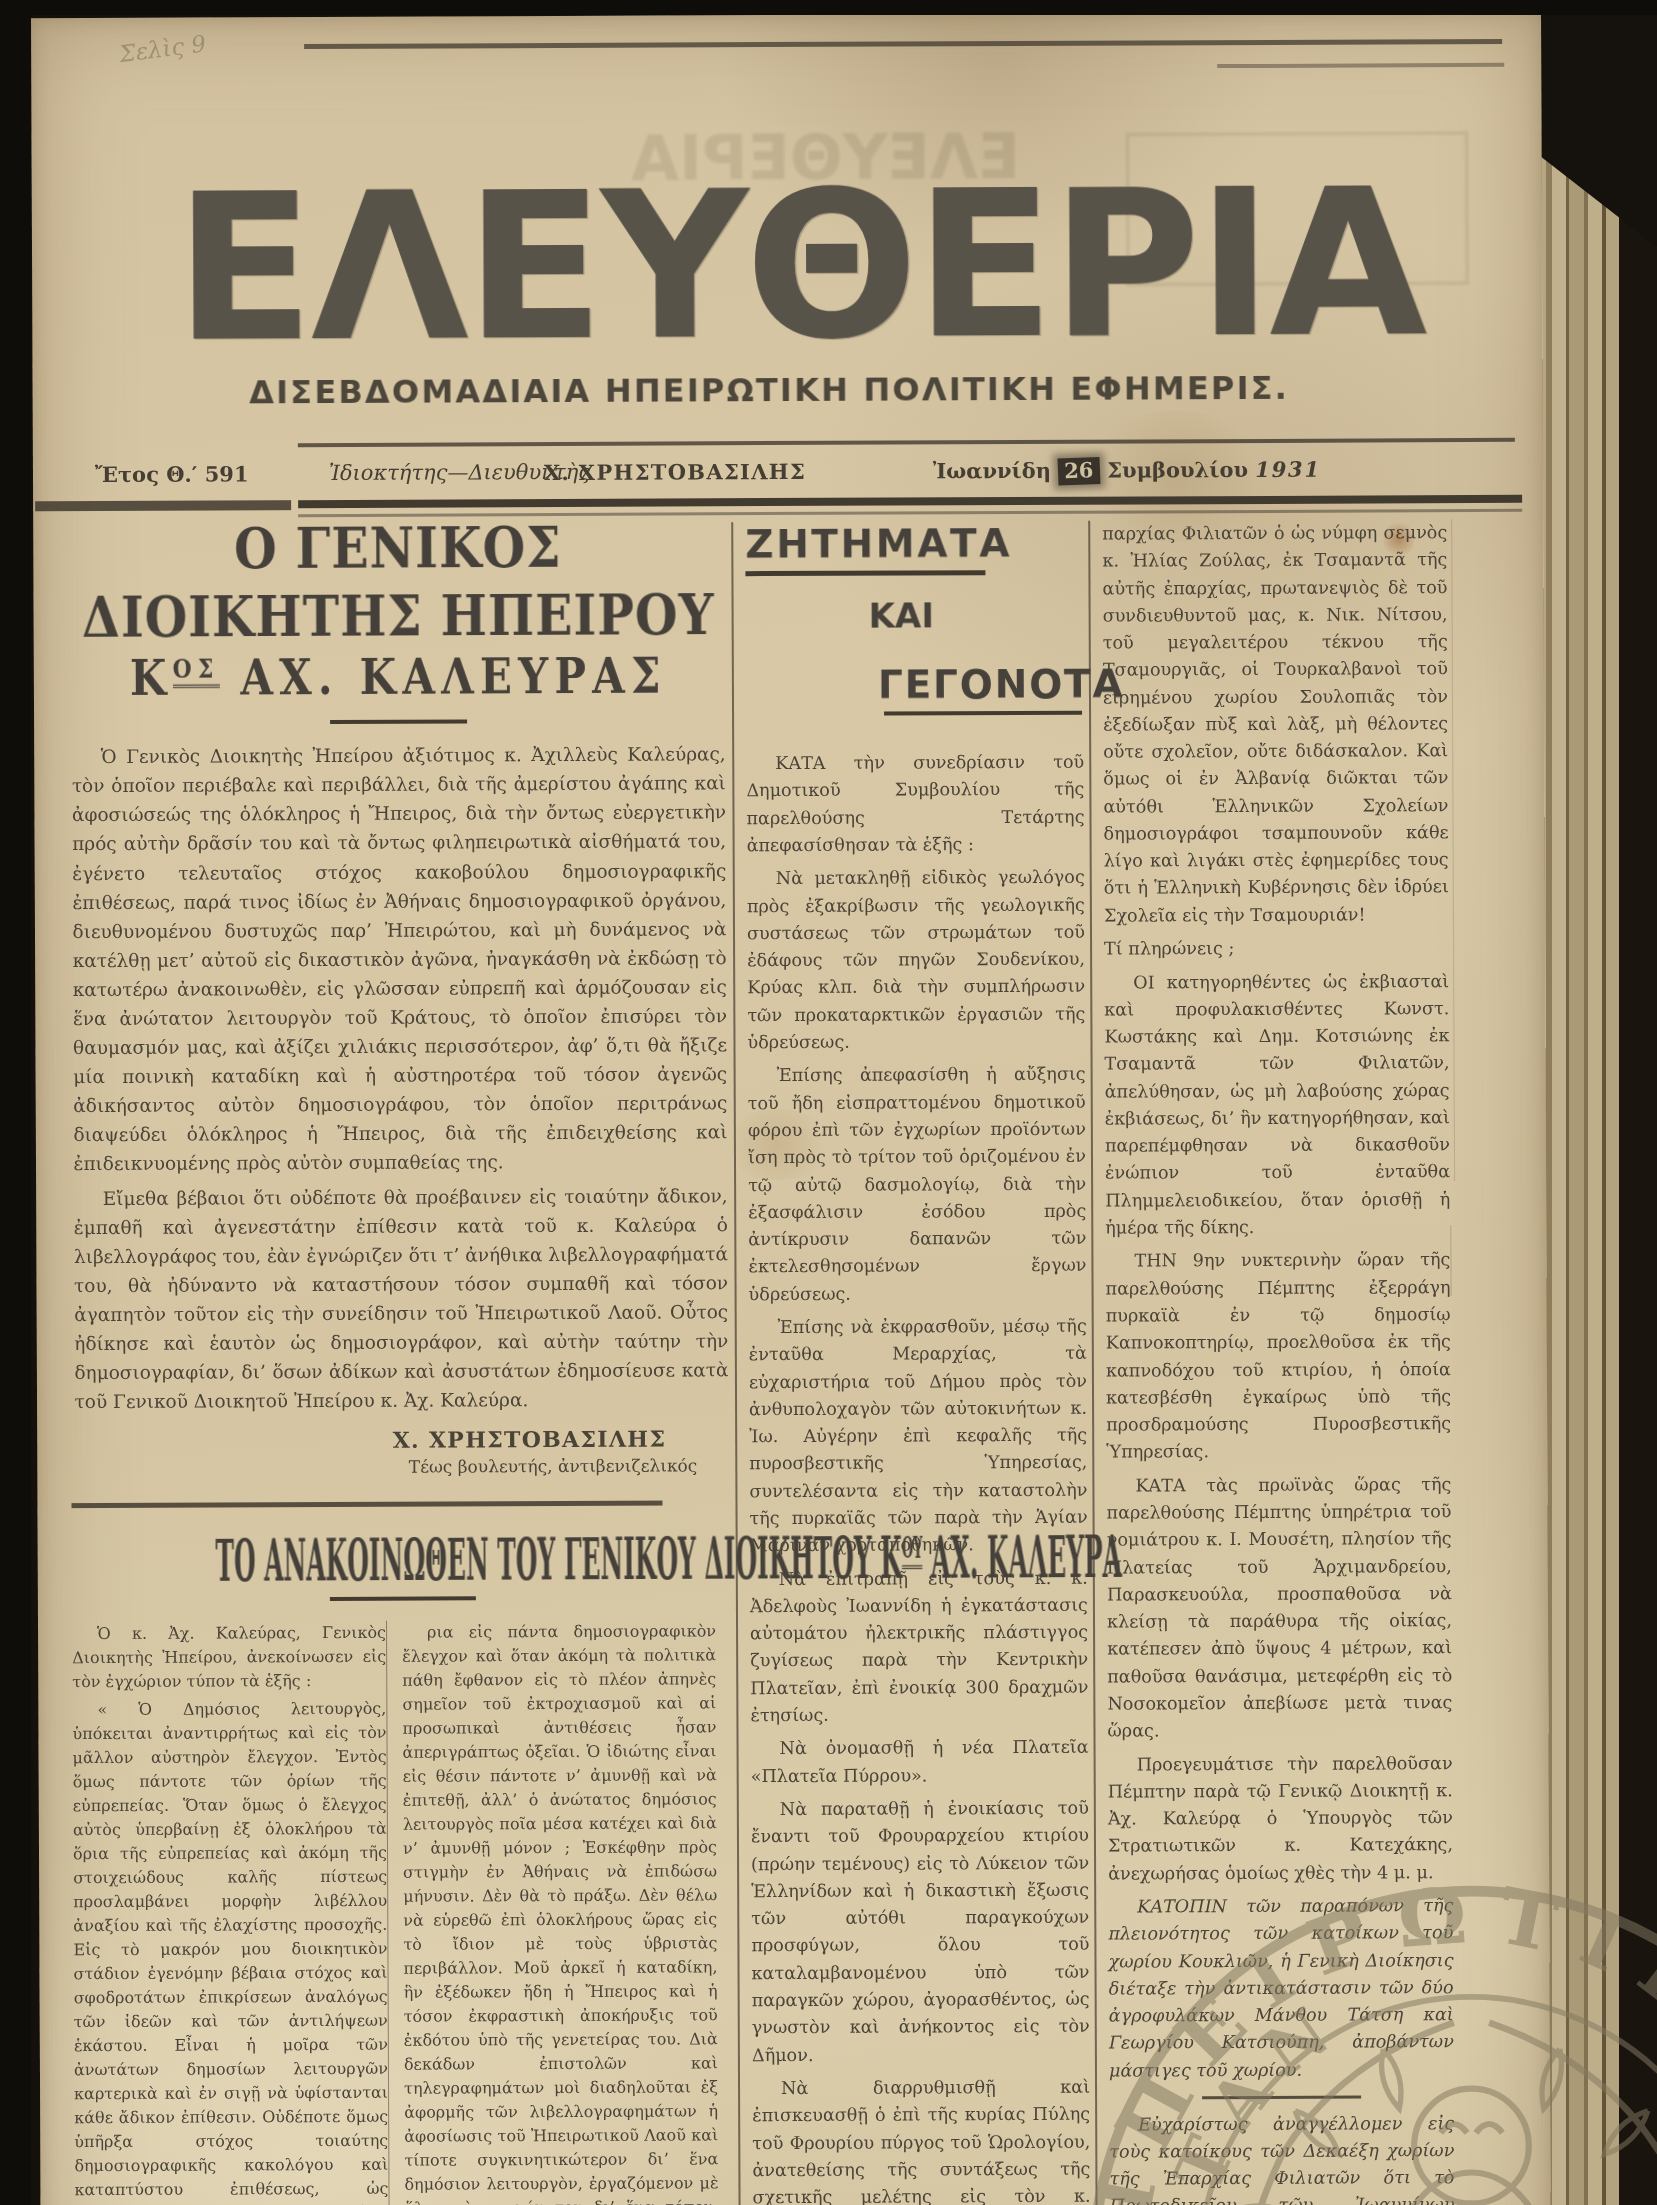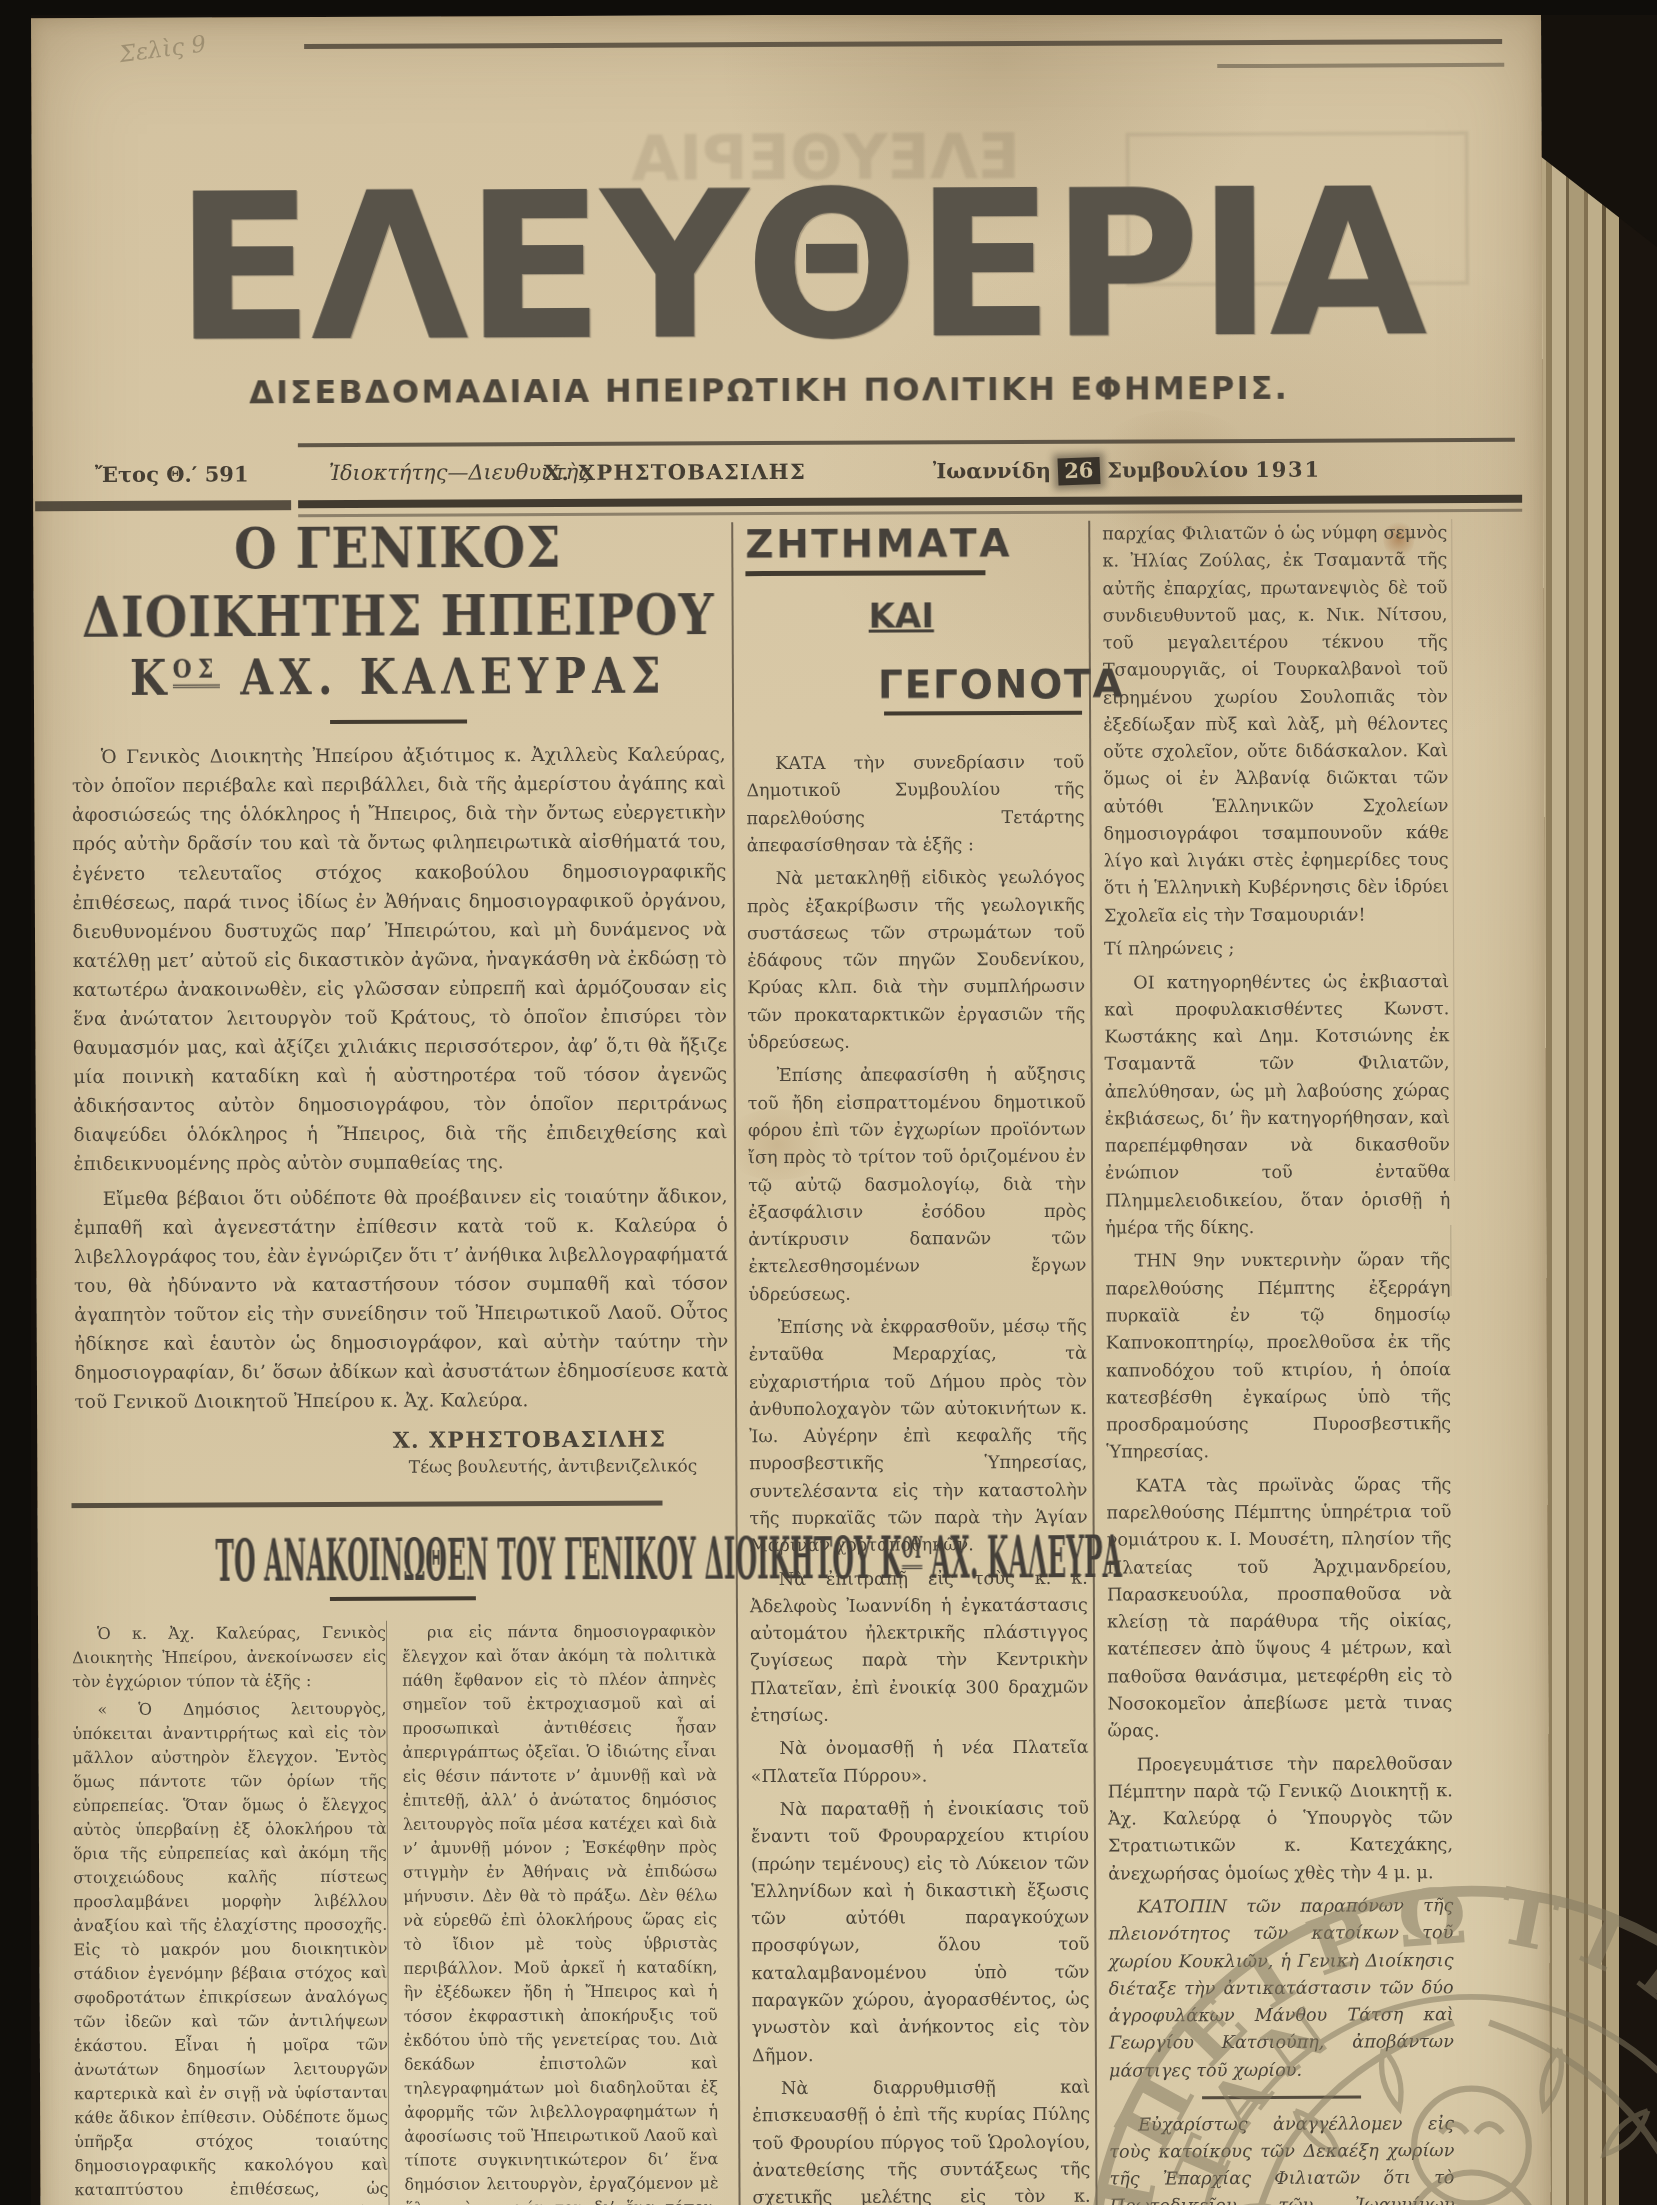--- a/index.html
+++ b/index.html
@@ -103,21 +103,21 @@
 
     <div class="rule-h" style="left:265px;top:426px;width:1217px;height:4.4px;opacity:.8;"></div>
 
     <div class="dl" style="left:62px;">Ἔτος Θ.′  591</div>
     <div class="dl" style="left:296px;font-weight:normal;font-style:italic;">Ἰδιοκτήτης—Διευθυντὴς</div>
     <div class="dl" style="left:511px;letter-spacing:1.3px;">Χ. ΧΡΗΣΤΟΒΑΣΙΛΗΣ</div>
     <div class="dl" style="left:900px;">
       <span>Ἰωαννίδη</span>
       <span id="day-blotch">26</span>
       <span>Συμβουλίου</span>
-      <span style="letter-spacing:1.8px;">1931</span>
+      <span style="letter-spacing:1.8px;font-style:italic;">1931</span>
     </div>
 
     <div class="rule-h" style="left:1.8px;top:483px;width:256px;height:9.7px;opacity:.85;filter:blur(0.7px);"></div>
     <div class="rule-h" style="left:265px;top:483px;width:1224px;height:8px;"></div>
     <div class="rule-h" style="left:265px;top:497px;width:1224px;height:2.6px;opacity:.5;"></div>
 
     <div class="rule-v" style="left:698px;top:507px;width:1.8px;height:1870px;"></div>
     <div class="rule-v" style="left:1055px;top:507px;width:1.8px;height:1897px;"></div>
     <div class="rule-v" style="left:1418px;top:507px;width:1.3px;height:662px;opacity:.25;"></div>
     <div class="rule-v" style="left:1414px;top:1213px;width:1.3px;height:71px;opacity:.35;"></div>
@@ -147,21 +147,21 @@
           </div>
         <div id="sub-right" class="sub">
             <p>ρια εἰς πάντα δημοσιογραφικὸν ἔλεγχον καὶ ὅταν ἀκόμη τὰ πολιτικὰ πάθη ἔφθανον εἰς τὸ πλέον ἀπηνὲς σημεῖον τοῦ ἐκτροχιασμοῦ καὶ αἱ προσωπικαὶ ἀντιθέσεις ἦσαν ἀπεριγράπτως ὀξεῖαι. Ὁ ἰδιώτης εἶναι εἰς θέσιν πάντοτε ν’ ἀμυνθῇ καὶ νὰ ἐπιτεθῇ, ἀλλ’ ὁ ἀνώτατος δημόσιος λειτουργὸς ποῖα μέσα κατέχει καὶ διὰ ν’ ἀμυνθῇ μόνον ; Ἐσκέφθην πρὸς στιγμὴν ἐν Ἀθήναις νὰ ἐπιδώσω μήνυσιν. Δὲν θὰ τὸ πράξω. Δὲν θέλω νὰ εὑρεθῶ ἐπὶ ὁλοκλήρους ὥρας εἰς τὸ ἴδιον μὲ τοὺς ὑβριστὰς περιβάλλον. Μοῦ ἀρκεῖ ἡ καταδίκη, ἣν ἐξέδωκεν ἤδη ἡ Ἤπειρος καὶ ἡ τόσον ἐκφραστικὴ ἀποκήρυξις τοῦ ἐκδότου ὑπὸ τῆς γενετείρας του. Διὰ δεκάδων ἐπιστολῶν καὶ τηλεγραφημάτων μοὶ διαδηλοῦται ἐξ ἀφορμῆς τῶν λιβελλογραφημάτων ἡ ἀφοσίωσις τοῦ Ἠπειρωτικοῦ Λαοῦ καὶ τίποτε συγκινητικώτερον δι’ ἕνα δημόσιον λειτουργὸν, ἐργαζόμενον μὲ ὅλην τὴν ψυχήν του δι’ ἕνα τόπον, ἀπὸ τῆς ποικιλοτρόπως ἐκδηλουμένης λαϊκῆς εὐγνωμοσύνης. Θὰ συνεχίσω τὸ ἔργον μου ἀπερίσπαστος, ἐν πλήρει συναισθήσει τῶν ὑποχρεώσεών μου πρὸν τὴν Ἤπειρον, τὴν ὁποίαν τόσον ἠγάπησα. Τὰ πικρὰ βέλη μερικῶν θλιβερῶν ἀνθρώπων δὲν θὰ σταματήσουν τὴν ἐντεταμένην προσπάθειάν μου ὑπὲρ τοῦ τόπου αὐτοῦ, κατὰ παμψηφίαν σχεδὸν αἰσθανομένου αὐτήν.»</p>
           </div>
       </div>
     </div>
 
     <div id="col2" class="col">
       <div class="zt" style="font-size:39px;letter-spacing:2.6px;">ΖΗΤΗΜΑΤΑ</div>
       <div class="rule-h" style="position:static;width:240px;height:4.9px;margin-top:4.4px;"></div>
-      <div class="zt" style="font-size:34px;margin-top:20px;margin-left:123px;text-decoration:underline;">ΚΑΙ</div>
+      <div class="zt" style="font-size:34px;margin-top:20px;margin-left:123px;">ΚΑΙ</div>
       <div class="zt" style="font-size:39px;letter-spacing:1.8px;margin-top:26.5px;margin-left:132px;">ΓΕΓΟΝΟΤΑ</div>
       <div class="rule-h" style="position:static;width:198px;height:4px;margin-top:4.4px;margin-left:138px;"></div>
       <div class="bodytxt" style="margin-top:34px;">
           <p>ΚΑΤΑ τὴν συνεδρίασιν τοῦ Δημοτικοῦ Συμβουλίου τῆς παρελθούσης Τετάρτης ἀπεφασίσθησαν τὰ ἑξῆς :</p>
           <p>Νὰ μετακληθῇ εἰδικὸς γεωλόγος πρὸς ἐξακρίβωσιν τῆς γεωλογικῆς συστάσεως τῶν στρωμάτων τοῦ ἐδάφους τῶν πηγῶν Σουδενίκου, Κρύας κλπ. διὰ τὴν συμπλήρωσιν τῶν προκαταρκτικῶν ἐργασιῶν τῆς ὑδρεύσεως.</p>
           <p>Ἐπίσης ἀπεφασίσθη ἡ αὔξησις τοῦ ἤδη εἰσπραττομένου δημοτικοῦ φόρου ἐπὶ τῶν ἐγχωρίων προϊόντων ἴση πρὸς τὸ τρίτον τοῦ ὁριζομένου ἐν τῷ αὐτῷ δασμολογίῳ, διὰ τὴν ἐξασφάλισιν ἐσόδου πρὸς ἀντίκρυσιν δαπανῶν τῶν ἐκτελεσθησομένων ἔργων ὑδρεύσεως.</p>
           <p>Ἐπίσης νὰ ἐκφρασθοῦν, μέσῳ τῆς ἐνταῦθα Μεραρχίας, τὰ εὐχαριστήρια τοῦ Δήμου πρὸς τὸν ἀνθυπολοχαγὸν τῶν αὐτοκινήτων κ. Ἰω. Αὐγέρην ἐπὶ κεφαλῆς τῆς πυροσβεστικῆς Ὑπηρεσίας, συντελέσαντα εἰς τὴν καταστολὴν τῆς πυρκαϊᾶς τῶν παρὰ τὴν Ἁγίαν Μαρίναν χορταποθηκῶν.</p>
           <p>Νὰ ἐπιτραπῇ εἰς τοὺς κ. κ. Ἀδελφοὺς Ἰωαννίδη ἡ ἐγκατάστασις αὐτομάτου ἠλεκτρικῆς πλάστιγγος ζυγίσεως παρὰ τὴν Κεντρικὴν Πλατεῖαν, ἐπὶ ἐνοικίᾳ 300 δραχμῶν ἐτησίως.</p>
           <p>Νὰ ὀνομασθῇ ἡ νέα Πλατεῖα «Πλατεῖα Πύρρου».</p>
           <p>Νὰ παραταθῇ ἡ ἐνοικίασις τοῦ ἔναντι τοῦ Φρουραρχείου κτιρίου (πρώην τεμένους) εἰς τὸ Λύκειον τῶν Ἑλληνίδων καὶ ἡ δικαστικὴ ἔξωσις τῶν αὐτόθι παραγκούχων προσφύγων, ὅλου τοῦ καταλαμβανομένου ὑπὸ τῶν παραγκῶν χώρου, ἀγορασθέντος, ὡς γνωστὸν καὶ ἀνήκοντος εἰς τὸν Δῆμον.</p>

